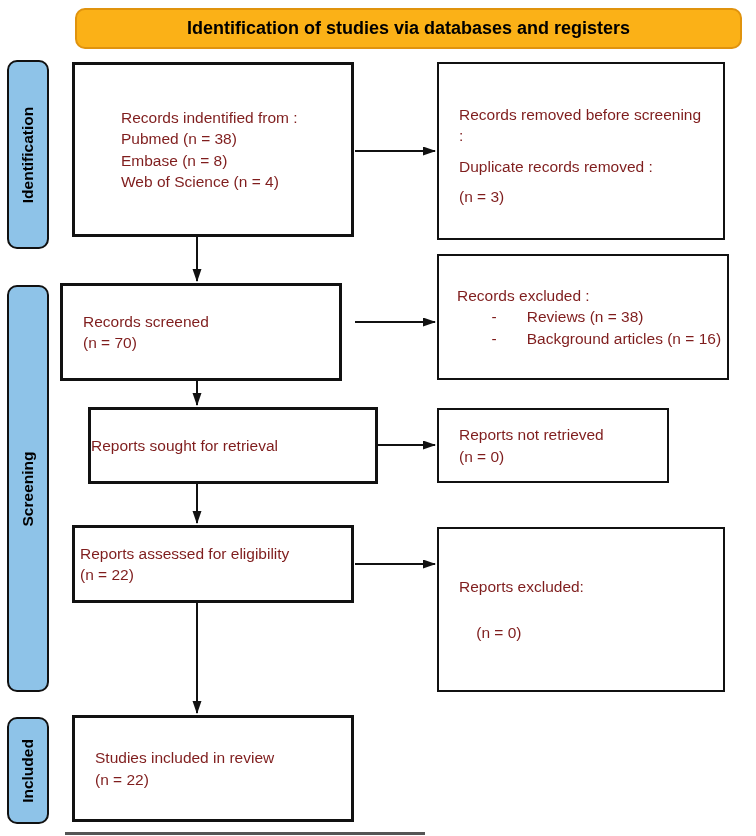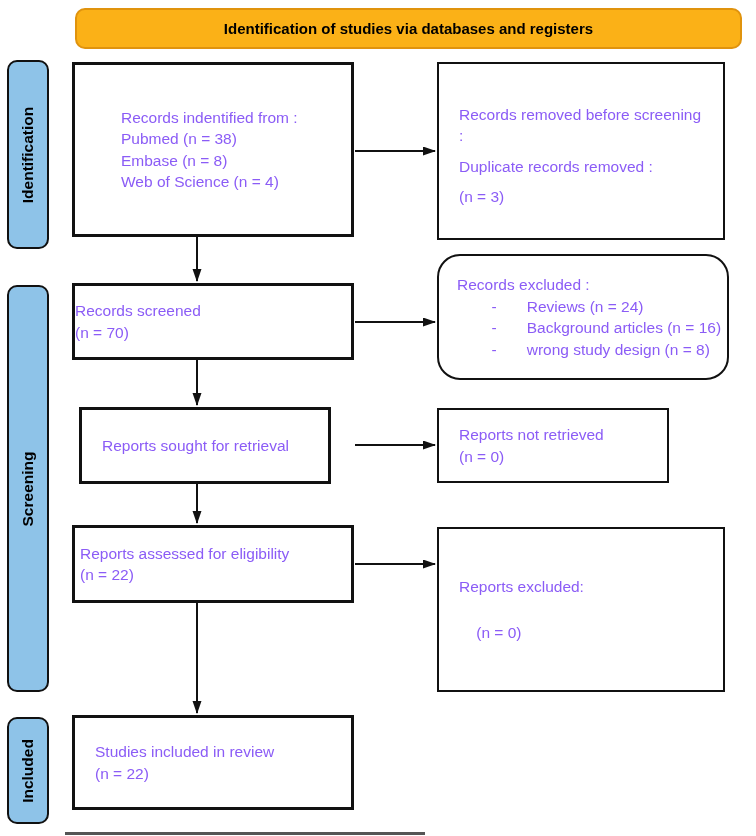--- a/index.html
+++ b/index.html
@@ -7,54 +7,54 @@
     position:relative; width:756px; height:836px; background:#ffffff;
     font-family:"Liberation Sans","DejaVu Sans",sans-serif; color:#111;
     overflow:hidden;
   }
   .arrows { position:absolute; left:0; top:0; width:756px; height:836px; pointer-events:none; }
 
   .banner {
     position:absolute; left:75px; top:8px; width:663px; height:37px;
     border-radius:10px; border:2px solid #E0930D;
     display:flex; align-items:center; justify-content:center;
-    font-weight:bold; font-size:15px; color:#000;
+    font-weight:bold; font-size:18px; color:#000;
   }
 
   .stage-bar {
     position:absolute; left:7px; width:38px;
     border-radius:10px; border:2.5px solid #111;
     display:flex; align-items:center; justify-content:center;
   }
   .stage-bar .vtext {
     transform:rotate(-90deg); white-space:nowrap;
     font-weight:bold; font-size:15.5px; color:#000;
   }
   .stage-identification { top:60px; height:185px; }
   .stage-screening      { top:285px; height:403px; }
   .stage-included       { top:717px; height:103px; }
 
   .box {
     position:absolute; background:#fff; border:2px solid #111;
     display:flex; flex-direction:column; justify-content:center;
-    font-size:15.5px; line-height:21.5px; color:#8b5cf6;
+    font-size:15.5px; line-height:21.5px; color:#7f1d1d;
     box-sizing:border-box;
   }
   .box div { white-space:pre; }
   .thick { border-width:3px; }
 
   .box-identified   { left:72px;  top:62px;  width:282px; height:175px; padding-left:46px; }
-  .box-screened     { left:72px;  top:283px; width:282px; height:77px;  }
-  .box-sought       { left:79px;  top:407px; width:252px; height:77px;  padding-left:20px; }
+  .box-screened     { left:60px;  top:283px; width:282px; height:98px;  padding-left:20px; }
+  .box-sought       { left:88px;  top:407px; width:290px; height:77px;  }
   .box-assessed     { left:72px;  top:525px; width:282px; height:78px;  padding-left:5px; }
-  .box-included     { left:72px;  top:715px; width:282px; height:95px; padding-left:20px; }
+  .box-included     { left:72px;  top:715px; width:282px; height:107px; padding-left:20px; }
 
   .box-removed      { left:437px; top:62px;  width:288px; height:178px; padding:0 20px; }
   .box-removed div  { white-space:normal;margin-top:9px; }
-  .box-excluded-rec { left:437px; top:254px; width:292px; height:126px; padding-left:18px;border-radius:23px; }
+  .box-excluded-rec { left:437px; top:254px; width:292px; height:126px; padding-left:18px; }
   .box-notretrieved { left:437px; top:408px; width:232px; height:75px;  padding-left:20px; }
   .box-excluded-rep { left:437px; top:527px; width:288px; height:165px; padding-left:20px;gap:25px; }
 
   .cutoff-line { position:absolute; left:65px; top:832px; width:360px; height:3px; background:#555; }
 </style>
 </head>
 <body>
 
 <div class="canvas">
 
@@ -97,23 +97,22 @@
       <div>Duplicate records removed :</div>
       <div>(n = 3)</div>
     </div>
 
   <div class="box thick box-screened">
       <div>Records screened</div>
       <div>(n = 70)</div>
     </div>
   <div class="box box-excluded-rec">
       <div>Records excluded :</div>
-      <div>        -       Reviews (n = 24)</div>
+      <div>        -       Reviews (n = 38)</div>
       <div>        -       Background articles (n = 16)</div>
-      <div>        -       wrong study design (n = 8)</div>
     </div>
 
   <div class="box thick box-sought">
       <div>Reports sought for retrieval</div>
     </div>
   <div class="box box-notretrieved">
       <div>Reports not retrieved</div>
       <div>(n = 0)</div>
     </div>
 

